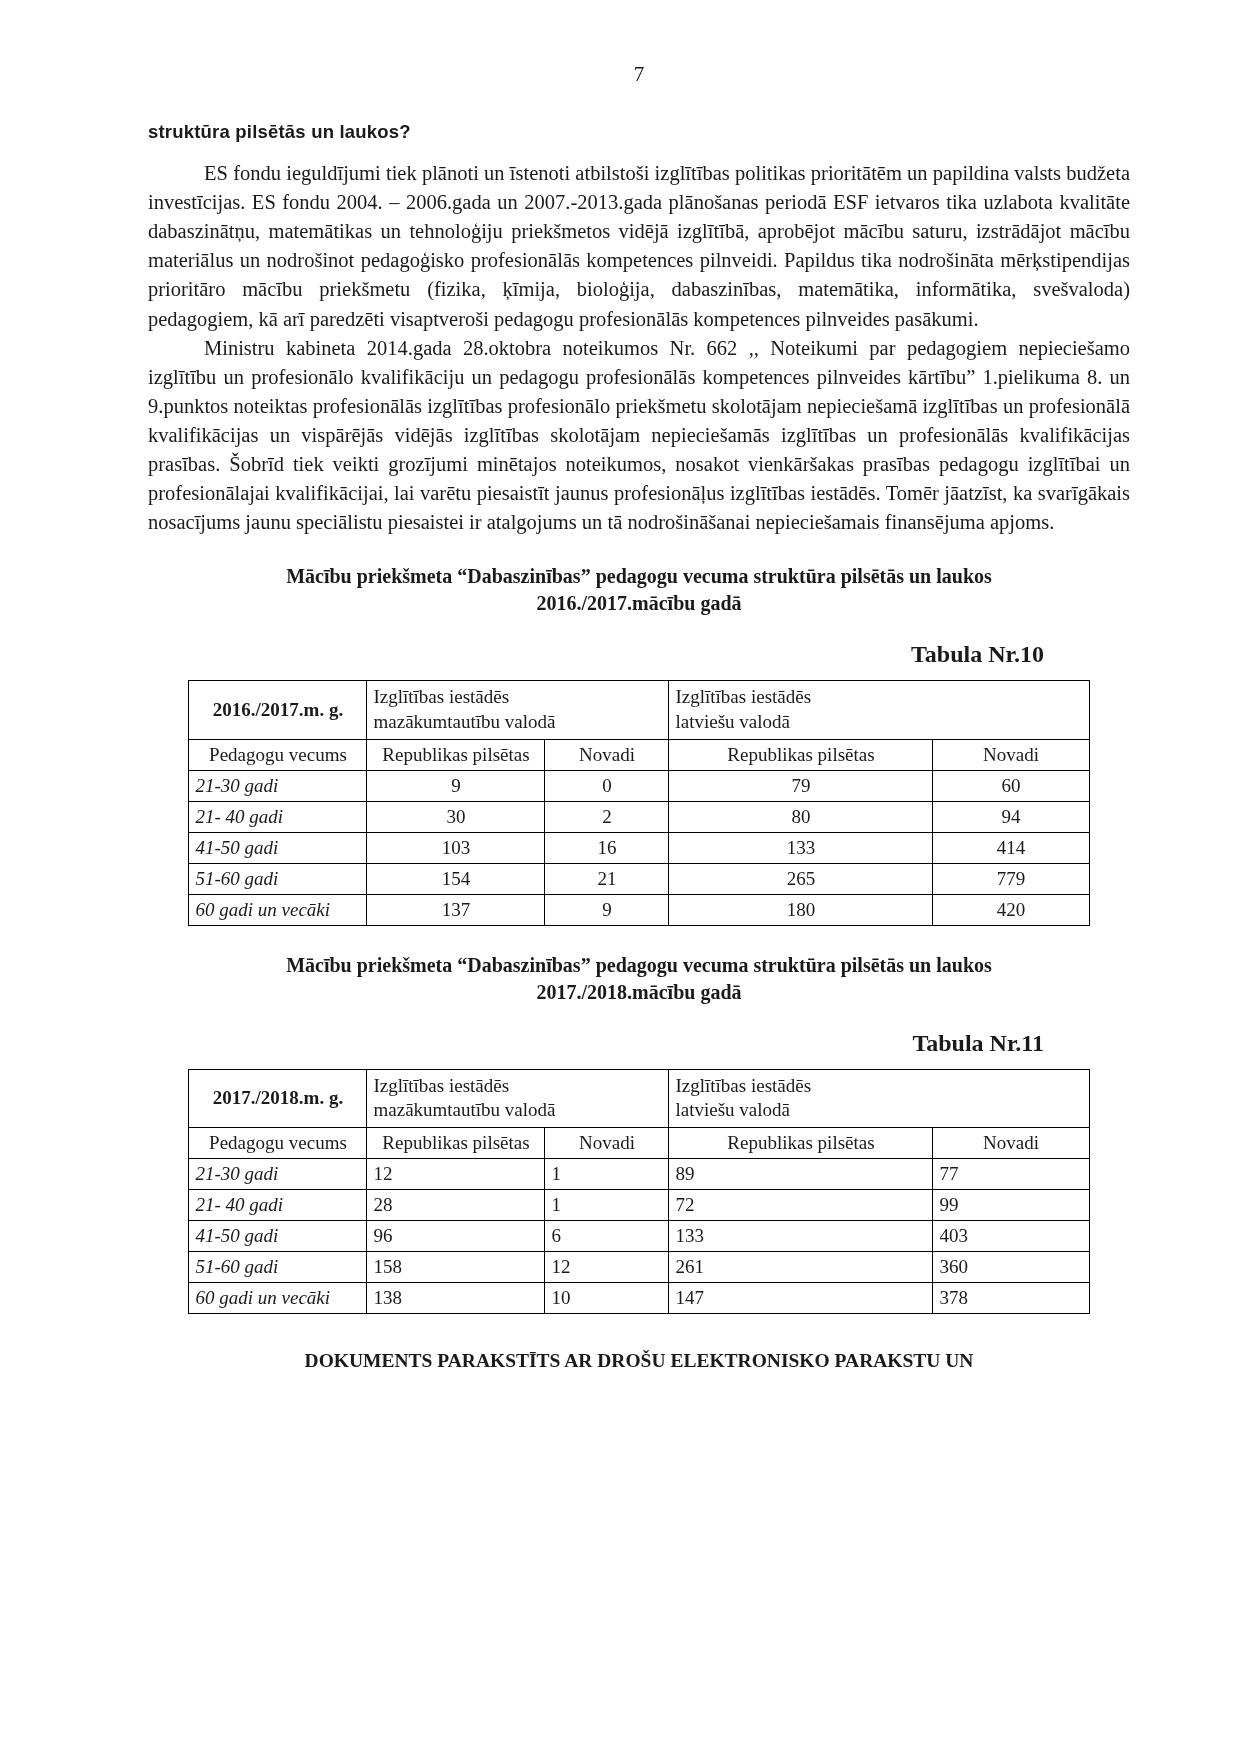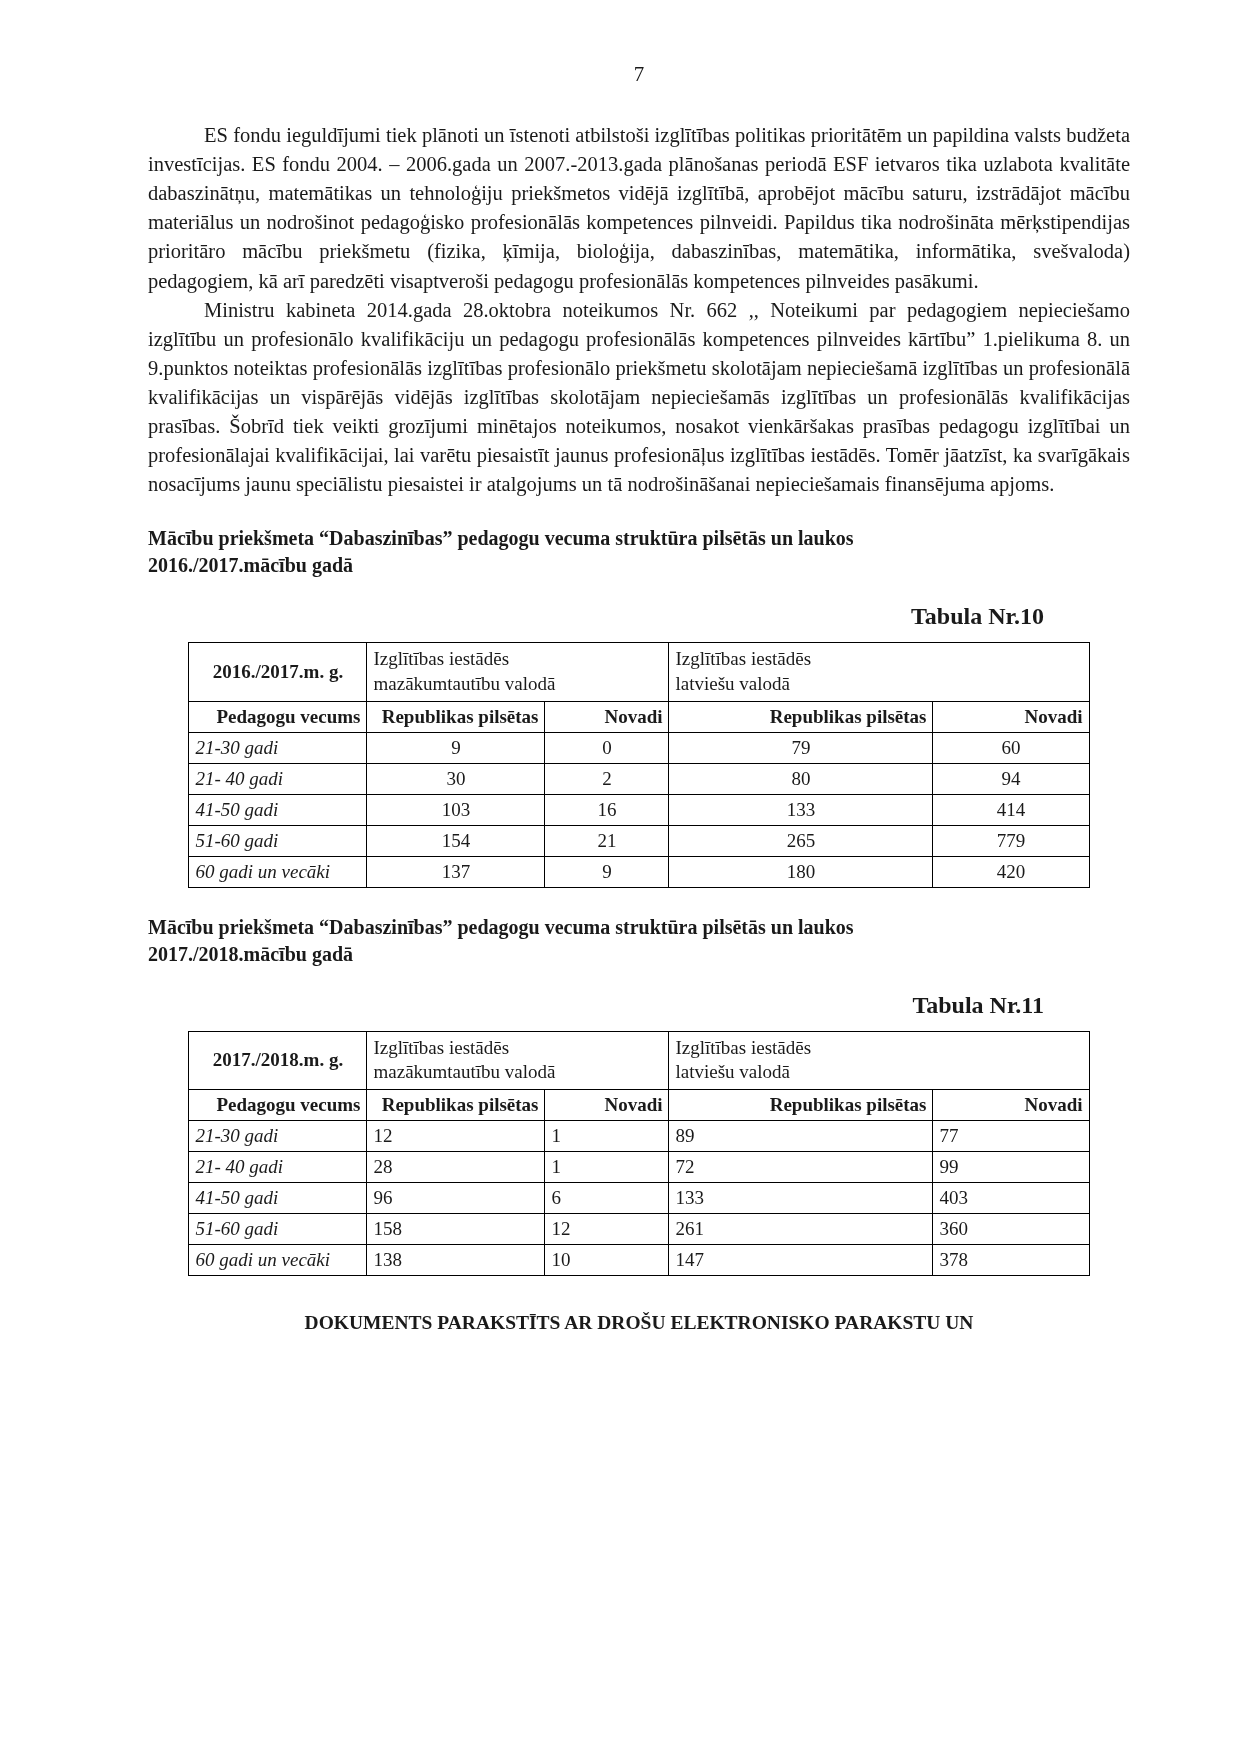--- a/index.html
+++ b/index.html
@@ -40,20 +40,21 @@
     line-height: 1.42;
     text-align: justify;
     margin: 0;
     text-indent: 56px;
     hyphens: none;
   }
   p.body-par + p.body-par {
     margin-top: 0px;
   }
   .table-title {
+    text-align: center;
     font-family: "Liberation Serif", serif;
     font-weight: bold;
     font-size: 20px;
     line-height: 1.35;
     margin: 26px 0 0 0;
   }
   .table-title .line2 { display: block; }
   .table-number {
     text-align: right;
     font-weight: bold;
@@ -79,22 +80,22 @@
     width: 178px;
     font-size: 19.5px;
   }
   th.group-head {
     font-weight: normal;
     text-align: left;
     line-height: 1.3;
     font-size: 19.5px;
   }
   td.sub-head {
-    text-align: right;
-    font-weight: bold;
+    text-align: center;
+    font-weight: normal;
     font-size: 19px;
   }
   td.row-label {
     font-style: italic;
     text-align: left;
     padding-left: 10px;
     font-size: 19.5px;
   }
   td.num-center {
     text-align: center;
@@ -113,20 +114,21 @@
   }
   .footer-note .l2 { display: block; }
 </style>
 </head>
 <body>
 
 <div class="page">
 
   <div class="page-number">7</div>
 
+  <div class="heading-bold">struktūra pilsētās un laukos?</div>
 
   <p class="body-par">ES fondu ieguldījumi tiek plānoti un īstenoti atbilstoši izglītības politikas prioritātēm un papildina valsts budžeta investīcijas. ES fondu 2004. – 2006.gada un 2007.-2013.gada plānošanas periodā ESF ietvaros tika uzlabota kvalitāte dabaszinātņu, matemātikas un tehnoloģiju priekšmetos vidējā izglītībā, aprobējot mācību saturu, izstrādājot mācību materiālus un nodrošinot pedagoģisko profesionālās kompetences pilnveidi. Papildus tika nodrošināta mērķstipendijas prioritāro mācību priekšmetu (fizika, ķīmija, bioloģija, dabaszinības, matemātika, informātika, svešvaloda) pedagogiem, kā arī paredzēti visaptveroši pedagogu profesionālās kompetences pilnveides pasākumi.</p>
   <p class="body-par">Ministru kabineta 2014.gada 28.oktobra noteikumos Nr. 662 ,, Noteikumi par pedagogiem nepieciešamo izglītību un profesionālo kvalifikāciju un pedagogu profesionālās kompetences pilnveides kārtību” 1.pielikuma 8. un 9.punktos noteiktas profesionālās izglītības profesionālo priekšmetu skolotājam nepieciešamā izglītības un profesionālā kvalifikācijas un vispārējās vidējās izglītības skolotājam nepieciešamās izglītības un profesionālās kvalifikācijas prasības. Šobrīd tiek veikti grozījumi minētajos noteikumos, nosakot vienkāršakas prasības pedagogu izglītībai un profesionālajai kvalifikācijai, lai varētu piesaistīt jaunus profesionāļus izglītības iestādēs. Tomēr jāatzīst, ka svarīgākais nosacījums jaunu speciālistu piesaistei ir atalgojums un tā nodrošināšanai nepieciešamais finansējuma apjoms.</p>
 
   <div class="table-title">
     <span>Mācību priekšmeta “Dabaszinības” pedagogu vecuma struktūra  pilsētās un laukos</span>
     <span class="line2">2016./2017.mācību gadā</span>
   </div>
   <div class="table-number">Tabula Nr.10</div>
 

